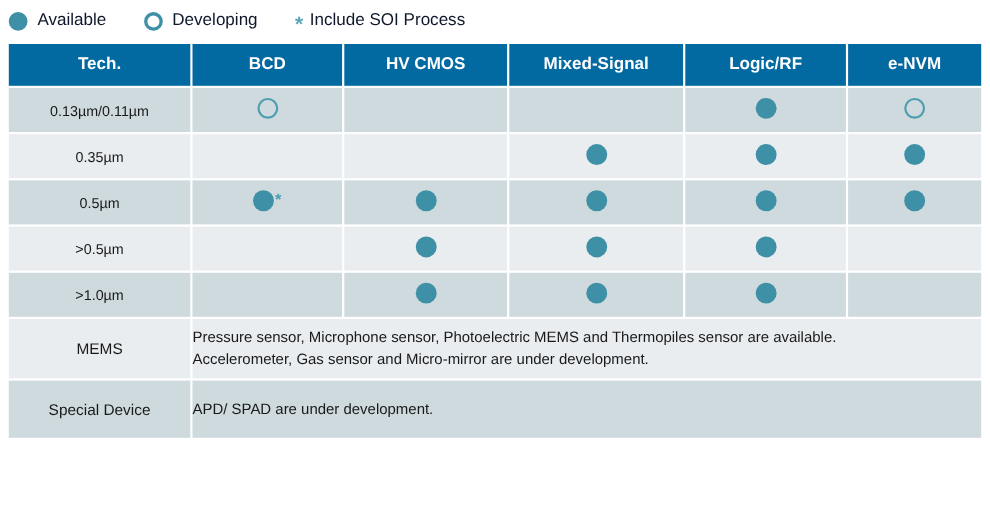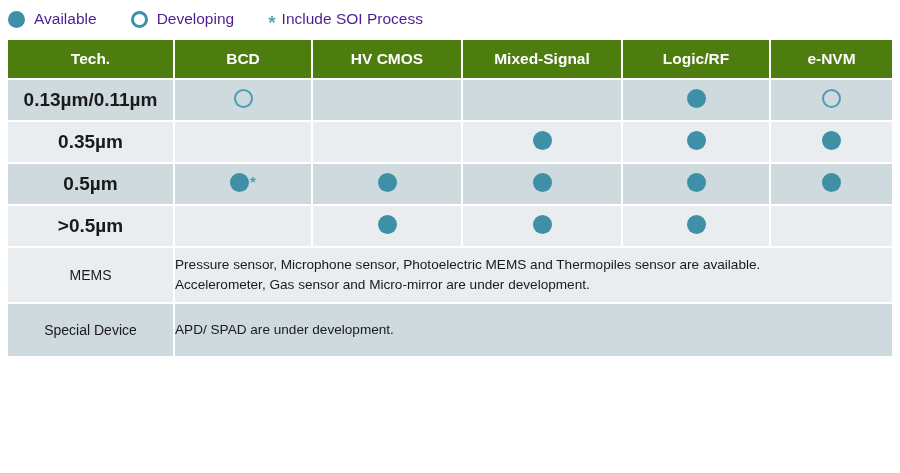--- a/index.html
+++ b/index.html
@@ -52,21 +52,21 @@
     font-size: 19px;
     line-height: 1;
     font-weight: 700;
     display: inline-block;
     position: relative;
     top: 3px;
   }
   .legend-label {
     margin-left: 9px;
     font-size: 15.5px;
-    color: #4c1d95;
+    color: #0f172a;
     white-space: nowrap;
   }
   .legend-item.third .legend-label { margin-left: 6px; }
 
   
   .table-wrap {
     padding: 0 18px 0 6px;
     box-sizing: border-box;
     width: 900px;
   }
@@ -83,43 +83,43 @@
   }
   
   col.c0 { width: 165px; }
   col.c1 { width: 136px; }
   col.c2 { width: 148px; }
   col.c3 { width: 158px; }
   col.c4 { width: 146px; }
   col.c5 { width: 121px; }
 
   thead th {
-    background: #4d7c0f;
+    background: #0369a1;
     color: #ffffff;
     font-size: 15.5px;
     font-weight: 700;
     height: 38px;
     text-align: center;
     vertical-align: middle;
   }
 
   tbody td {
     height: 40px;
     text-align: center;
     vertical-align: middle;
     font-size: 13.5px;
     color: #1e1e1e;
     font-weight: 700;
   }
   tr.band-a td { background: #cedade; }
   tr.band-b td { background: #e9edf0; }
 
   td.label-cell {
-    font-weight: 700;
-    font-size: 19px;
+    font-weight: 400;
+    font-size: 13px;
     color: #1a1a1a;
   }
   tr.note-row td {
     height: 52px;
   }
   tr.note-row td.label-cell {
     font-weight: 400;
     font-size: 14px;
   }
   td.note-text {
@@ -282,20 +282,38 @@
               <span class="mk-filled"></span>
             </span></td>
         <td><span class="cell-mark">
               <span class="mk-filled"></span>
             </span></td>
         <td><span class="cell-mark">
               <span class="mk-empty"></span>
             </span></td>
       </tr>
 
+      <tr class="band-a">
+        <td class="label-cell">&gt;1.0µm</td>
+        <td><span class="cell-mark">
+              <span class="mk-empty"></span>
+            </span></td>
+        <td><span class="cell-mark">
+              <span class="mk-filled"></span>
+            </span></td>
+        <td><span class="cell-mark">
+              <span class="mk-filled"></span>
+            </span></td>
+        <td><span class="cell-mark">
+              <span class="mk-filled"></span>
+            </span></td>
+        <td><span class="cell-mark">
+              <span class="mk-empty"></span>
+            </span></td>
+      </tr>
 
       <tr class="band-b note-row tall">
         <td class="label-cell">MEMS</td>
         <td class="note-text" colspan="5">
           <div>Pressure sensor, Microphone sensor, Photoelectric MEMS and Thermopiles sensor are available.</div>
           <div>Accelerometer, Gas sensor and Micro-mirror are under development.</div>
         </td>
       </tr>
 
       <tr class="band-a note-row">

